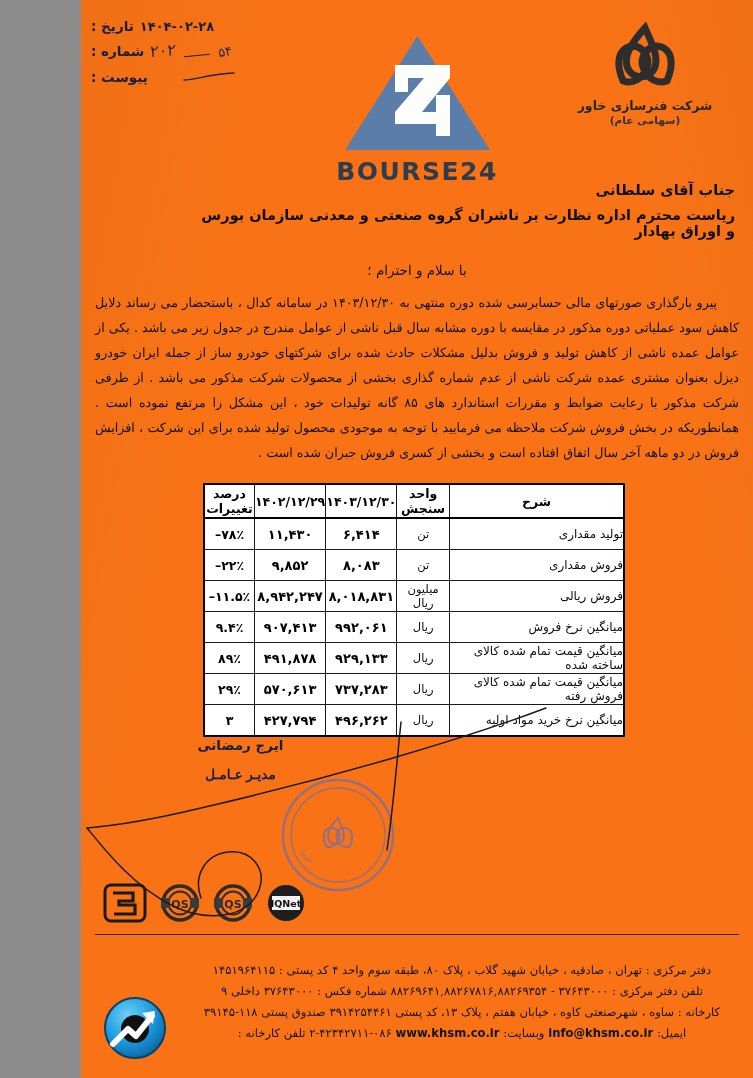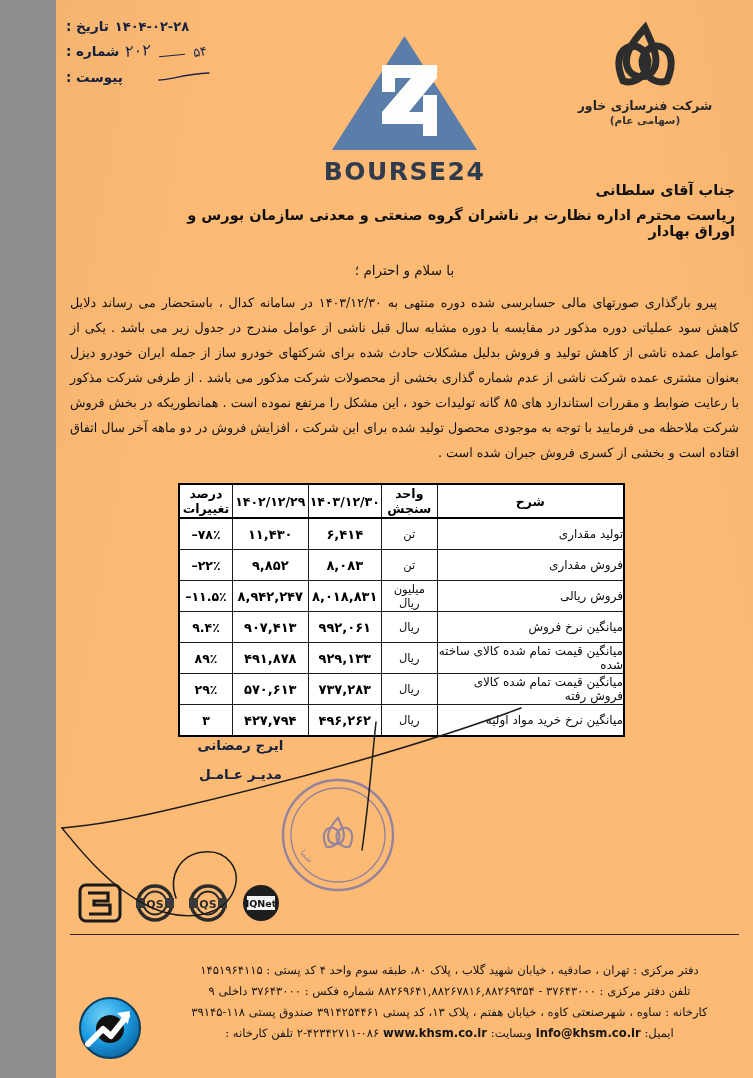--- a/index.html
+++ b/index.html
@@ -5,26 +5,25 @@
 <style>
   html, body {
     margin: 0;
     padding: 0;
     background: #8d8d8d;
   }
   .page {
     position: relative;
     width: 672px;
     height: 1078px;
-    background: #fdba74;
+    background: #f97316;
     overflow: hidden;
     font-family: "DejaVu Sans", "Liberation Sans", sans-serif;
     color: #1b1b1b;
     direction: rtl;
-    padding-left: 25px;
   }
   
   .page::after {
     content: "";
     position: absolute; inset: 0;
     pointer-events: none;
     background:
       linear-gradient(100deg, rgba(0,0,0,0.035) 0%, rgba(0,0,0,0) 22%),
       linear-gradient(260deg, rgba(0,0,0,0.03) 0%, rgba(0,0,0,0) 18%);
   }
@@ -244,20 +243,21 @@
     font-weight: 700;
     color: #16213f;
     letter-spacing: 0.5px;
   }
   .sign-title {
     margin-top: 13px;
     font-size: 13.5px;
     font-weight: 700;
     color: #16213f;
     letter-spacing: 1.5px;
+    font-family: Liberation Serif, serif;
   }
   .stamp {
     position: absolute;
     top: 775px;
     right: 355px;
     width: 120px; height: 120px;
     z-index: 3;
     opacity: 0.72;
   }
   .ink {

